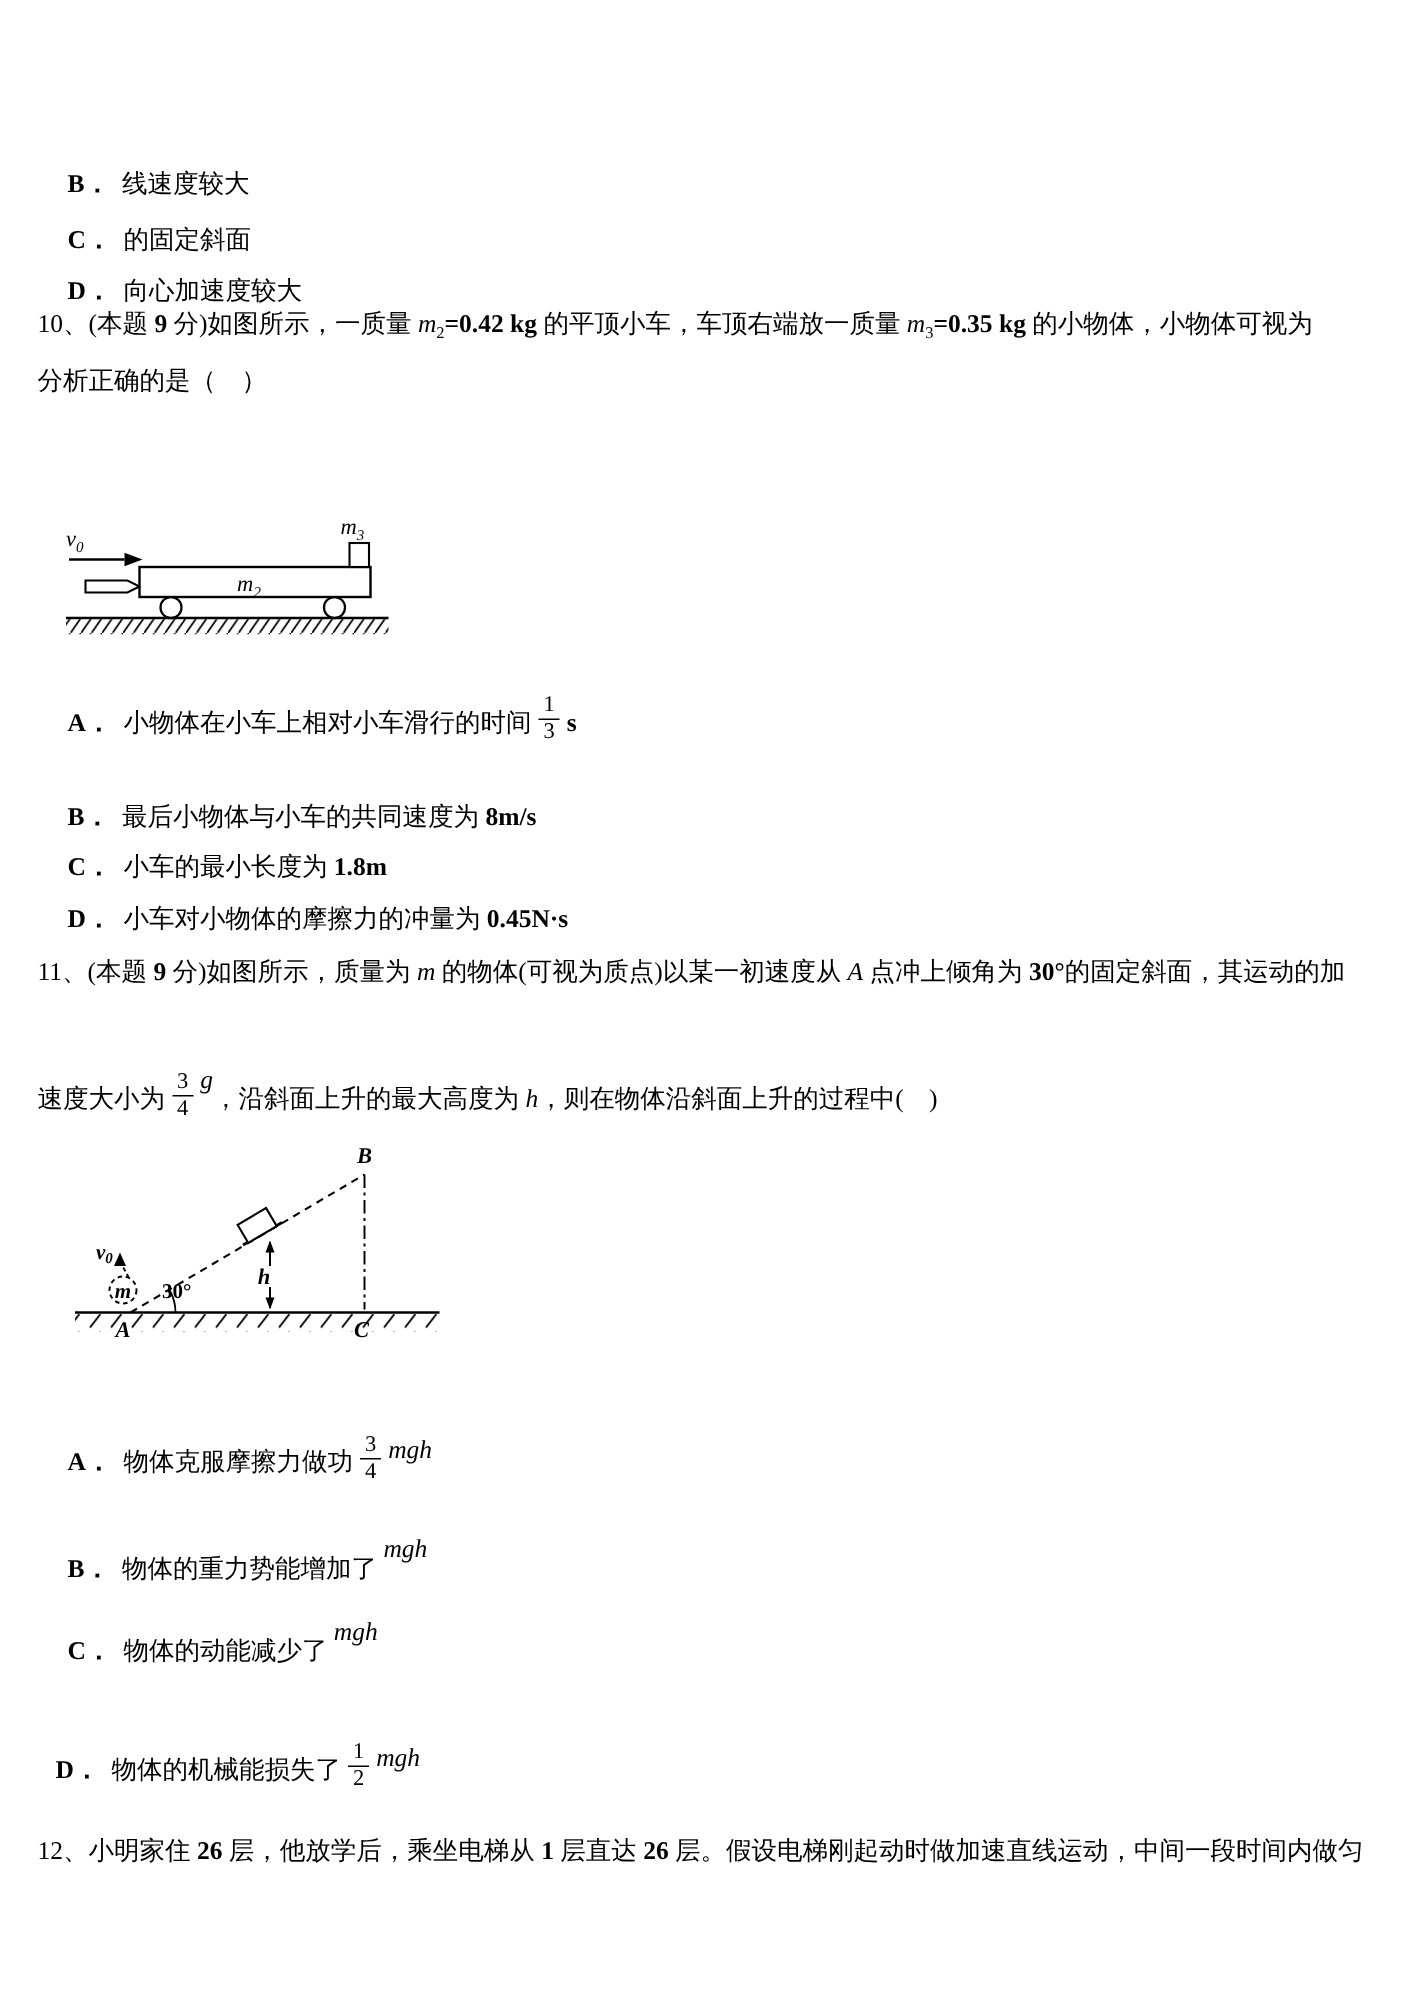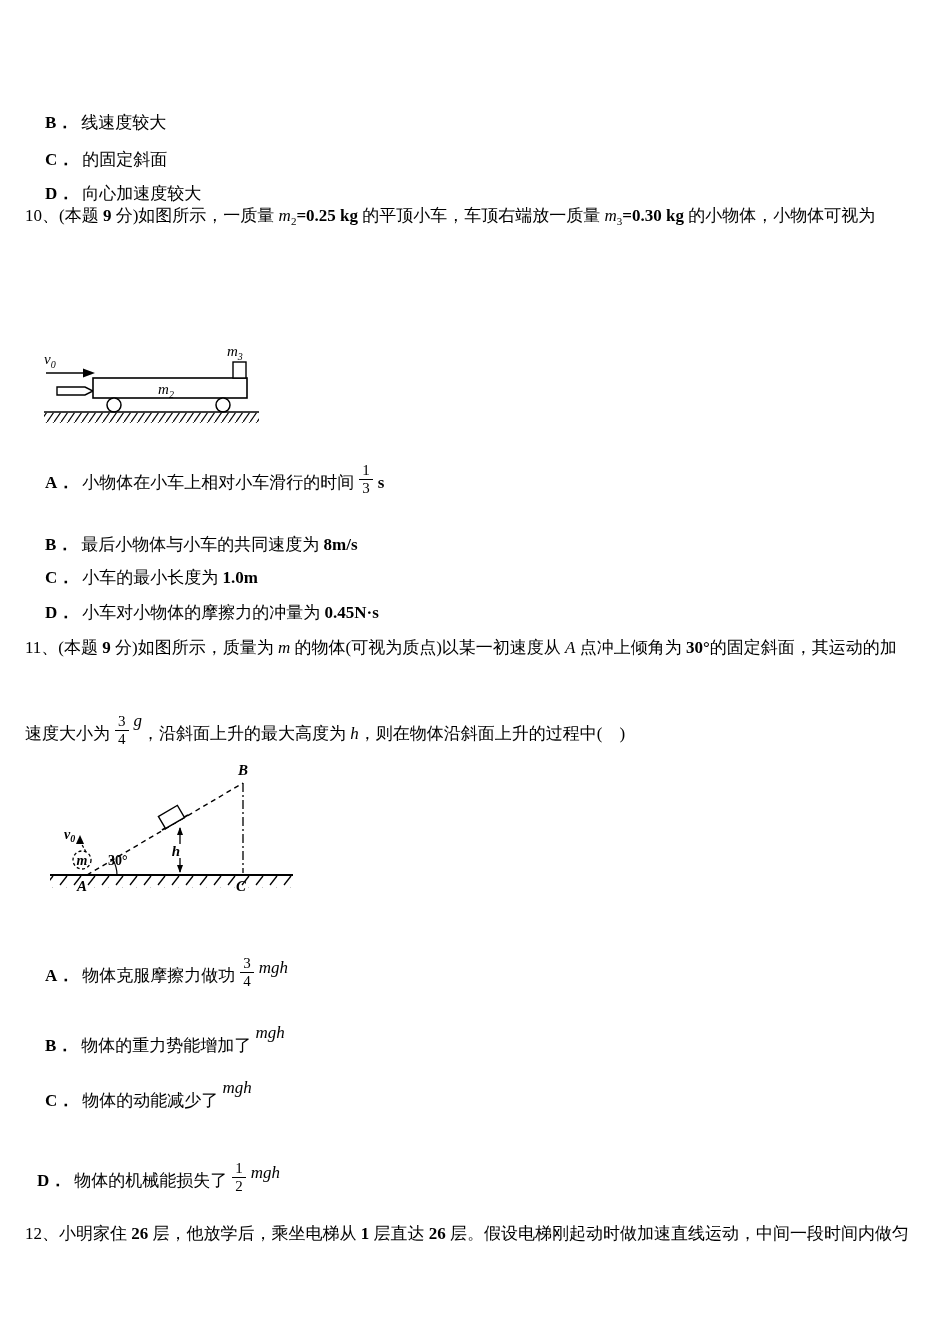--- a/index.html
+++ b/index.html
@@ -25,21 +25,22 @@
   svg text{font-family:"Liberation Serif","DejaVu Serif",serif;}
 </style>
 </head>
 <body>
 
 <div class="line" style="top:99px;left:45px"><span class="lbl">B．</span><span>线速度较大</span></div>
 <div class="line" style="top:136px;left:45px"><span class="lbl">C．</span><span>的固定斜面</span></div>
 <div class="line" style="top:170px;left:45px"><span class="lbl">D．</span><span>向心加速度较大</span></div>
 
 <div class="para" style="top:203px;left:25px">
-  <div class="pl">10、(本题 <span class="b">9 </span>分)如图所示，一质量 <span class="i">m</span><span class="sb">2</span><span class="b">=0.25 kg</span> 的平顶小车，车顶右端放一质量 <span class="i">m</span><span class="sb">3</span><span class="b">=0.30 kg</span> 的小物体，小物体可视为</div>
+  <div class="pl">10、(本题 <span class="b">9 </span>分)如图所示，一质量 <span class="i">m</span><span class="sb">2</span><span class="b">=0.42 kg</span> 的平顶小车，车顶右端放一质量 <span class="i">m</span><span class="sb">3</span><span class="b">=0.35 kg</span> 的小物体，小物体可视为</div>
+  <div class="pl">分析正确的是（　）</div>
 </div>
 
 <svg class="fig" style="left:33px;top:342px" width="240" height="85" viewBox="0 0 240 85">
   <defs>
     <pattern id="hatchA" width="7" height="10" patternUnits="userSpaceOnUse">
       <line x1="7" y1="0" x2="0" y2="10" stroke="#000" stroke-width="1.2"></line>
     </pattern>
   </defs>
   <text x="11" y="22" font-size="15" font-style="italic"><tspan>v</tspan><tspan dy="4" font-size="10">0</tspan></text>
   <line x1="13" y1="31" x2="50" y2="31" stroke="#000" stroke-width="1.7"></line>
@@ -50,21 +51,21 @@
   <rect x="200" y="20" width="13" height="16" fill="#fff" stroke="#000" stroke-width="1.4"></rect>
   <text x="194" y="14" font-size="15" font-style="italic"><tspan>m</tspan><tspan dy="4" font-size="10">3</tspan></text>
   <circle cx="81" cy="63" r="7" fill="#fff" stroke="#000" stroke-width="1.5"></circle>
   <circle cx="190" cy="63" r="7" fill="#fff" stroke="#000" stroke-width="1.5"></circle>
   <line x1="11" y1="70" x2="226" y2="70" stroke="#000" stroke-width="1.7"></line>
   <rect x="11" y="70.8" width="215" height="10" fill="url(#hatchA)"></rect>
 </svg>
 
 <div class="line" style="top:452px;left:45px"><span class="lbl">A．</span><span>小物体在小车上相对小车滑行的时间<span class="frac"><span class="fn">1</span><span class="fd">3</span></span><span class="b">s</span></span></div>
 <div class="line" style="top:521px;left:45px"><span class="lbl">B．</span><span>最后小物体与小车的共同速度为 <span class="b">8m/s</span></span></div>
-<div class="line" style="top:554px;left:45px"><span class="lbl">C．</span><span>小车的最小长度为 <span class="b">1.0m</span></span></div>
+<div class="line" style="top:554px;left:45px"><span class="lbl">C．</span><span>小车的最小长度为 <span class="b">1.8m</span></span></div>
 <div class="line" style="top:589px;left:45px"><span class="lbl">D．</span><span>小车对小物体的摩擦力的冲量为 <span class="b">0.45N·s</span></span></div>
 
 <div class="line" style="top:624px;left:25px"><span>11、(本题 <span class="b">9 </span>分)如图所示，质量为 <span class="i">m</span> 的物体(可视为质点)以某一初速度从 <span class="i">A</span> 点冲上倾角为 <span class="b">30°</span>的固定斜面，其运动的加</span></div>
 <div class="line" style="top:703px;left:25px"><span>速度大小为<span class="frac"><span class="fn">3</span><span class="fd">4</span></span><span class="i rm">g</span>，沿斜面上升的最大高度为 <span class="i">h</span>，则在物体沿斜面上升的过程中(　)</span></div>
 
 <svg class="fig" style="left:42px;top:755px" width="265" height="140" viewBox="0 0 265 140">
   <defs>
     <pattern id="hatchB" width="14" height="12" patternUnits="userSpaceOnUse">
       <line x1="11" y1="1" x2="4" y2="10" stroke="#000" stroke-width="1.3"></line>
     </pattern>

